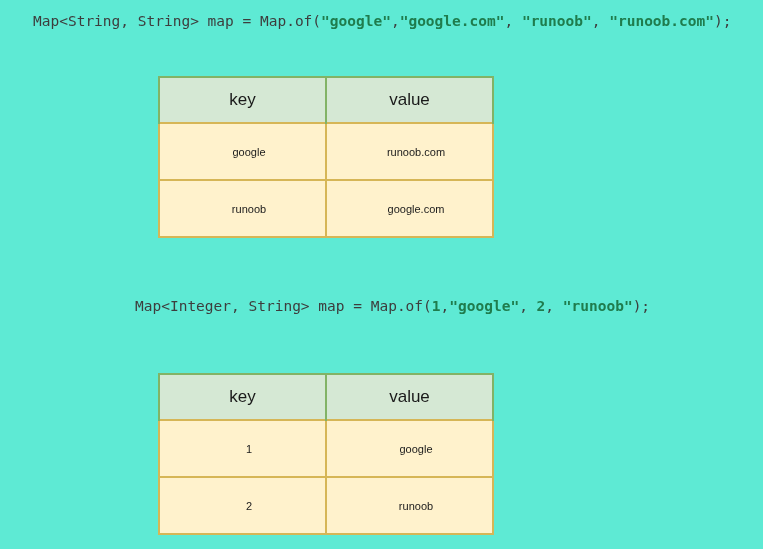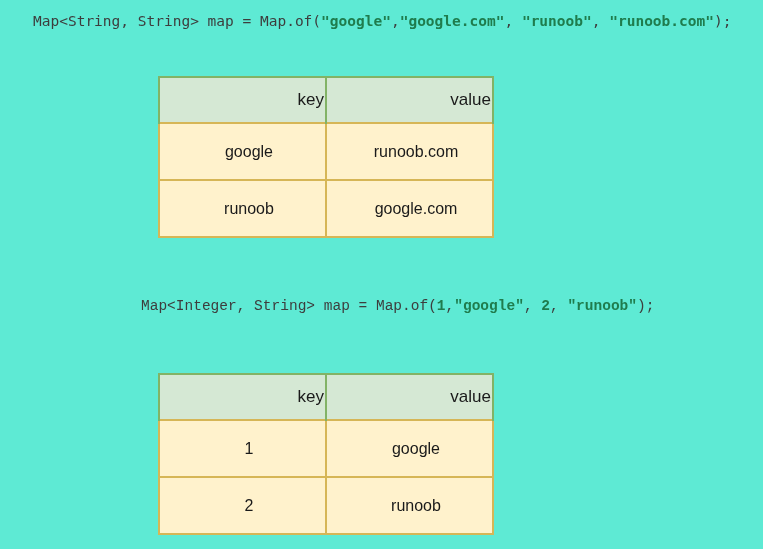--- a/index.html
+++ b/index.html
@@ -21,49 +21,49 @@
     font-size: 14.5px;
     line-height: 18px;
     color: var(--code-plain, #3d3d3d);
     white-space: pre;
   }
   .code-line .seg-plain  { color: var(--code-plain, #3d3d3d); }
   .code-line .seg-string { color: var(--code-green, #1f7c4d); font-weight: bold; }
   .code-line .seg-number { color: var(--code-green, #1f7c4d); font-weight: bold; }
 
   #code1 { left: 33px;  top: 12px; }
-  #code2 { left: 141px; top: 297px; font-family: Liberation Mono, monospace; }
+  #code2 { left: 135px; top: 297px; }
 
   .map-table {
     position: absolute;
     border-collapse: collapse;
     table-layout: fixed;
   }
   #table1 { left: 158px; top: 76px; }
   #table2 { left: 158px; top: 373px; }
 
   .map-table th {
     width: 150px;
     height: 42px;
     background: var(--header-fill, #d5e8d4);
     border: 2px solid var(--header-border, #82b366);
     border-bottom: none;
     font-weight: 400;
     font-size: 17px;
     color: var(--table-text, #1a1a1a);
-    text-align: right;
+    text-align: center;
     vertical-align: middle;
     margin-top: 8px;
   }
   .map-table td {
     width: 150px;
     height: 53px;
     background: var(--cell-fill, #fff2cc);
     border: 2px solid var(--cell-border, #d6b656);
-    font-size: 16px;
+    font-size: 11px;
     color: var(--table-text, #1a1a1a);
     text-align: center;
     vertical-align: middle;
     padding-left: 14px;
   }
 </style>
 </head>
 <body>
 
 <div id="page-root">

